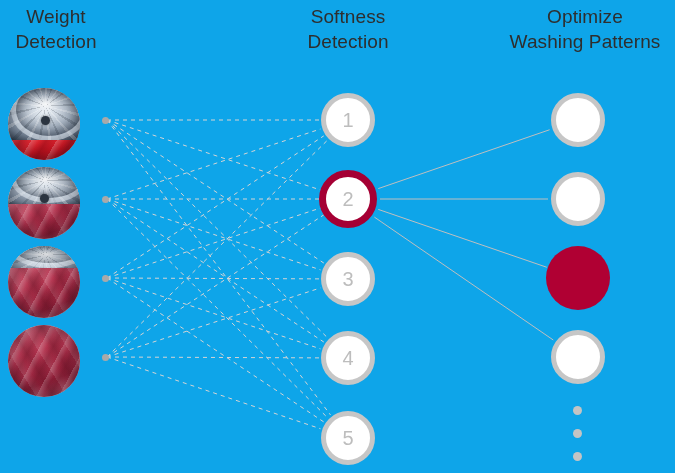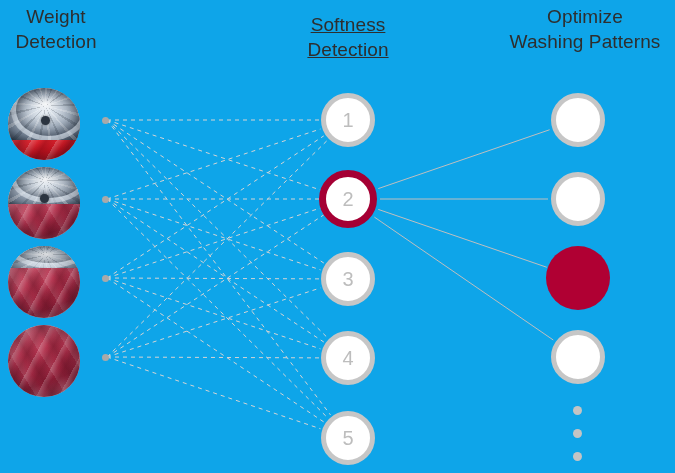--- a/index.html
+++ b/index.html
@@ -26,21 +26,21 @@
     font-size: 19px;
     line-height: 25px;
     color: #2e2e2e;
     font-weight: 400;
     letter-spacing: 0.1px;
     white-space: nowrap;
   }
   .col-header .hl { display: block; }
 
   #hdr-weight   { left: 0px;   top: 4px;  width: 112px; }
-  #hdr-softness { left: 278px; top: 12px;  width: 140px; text-decoration: underline; }
+  #hdr-softness { left: 278px; top: 4px;  width: 140px; }
   #hdr-optimize { left: 488px; top: 4px;  width: 194px; }
 
   
   #edges {
     position: absolute;
     left: 0; top: 0;
     width: 675px; height: 473px;
     pointer-events: none;
   }
 

